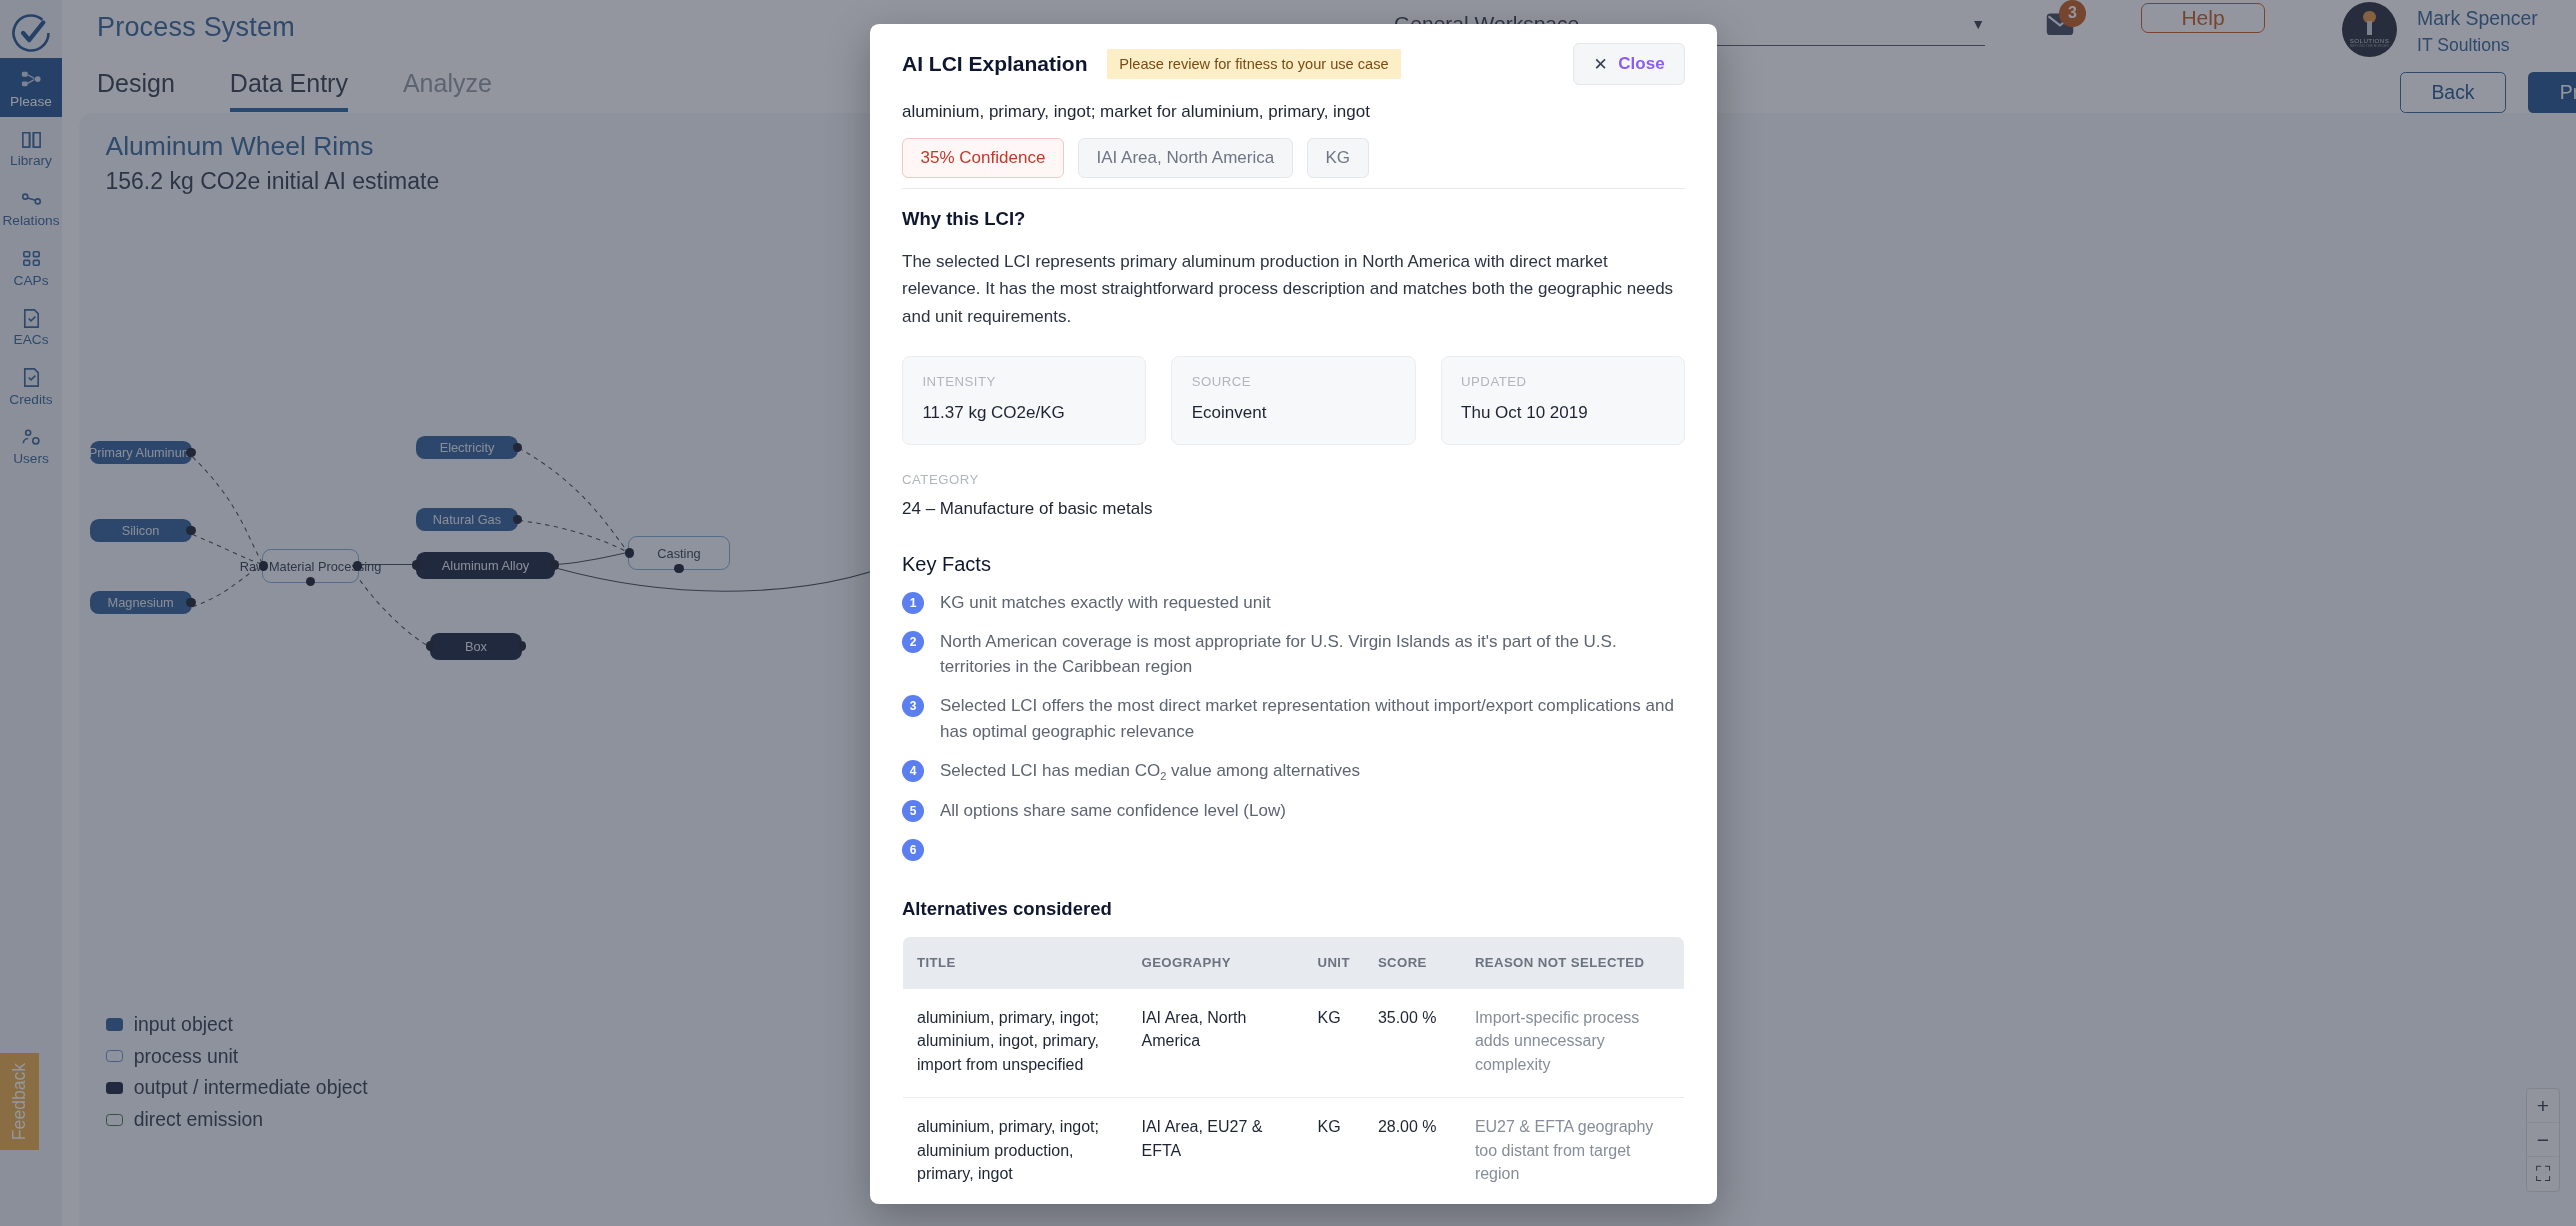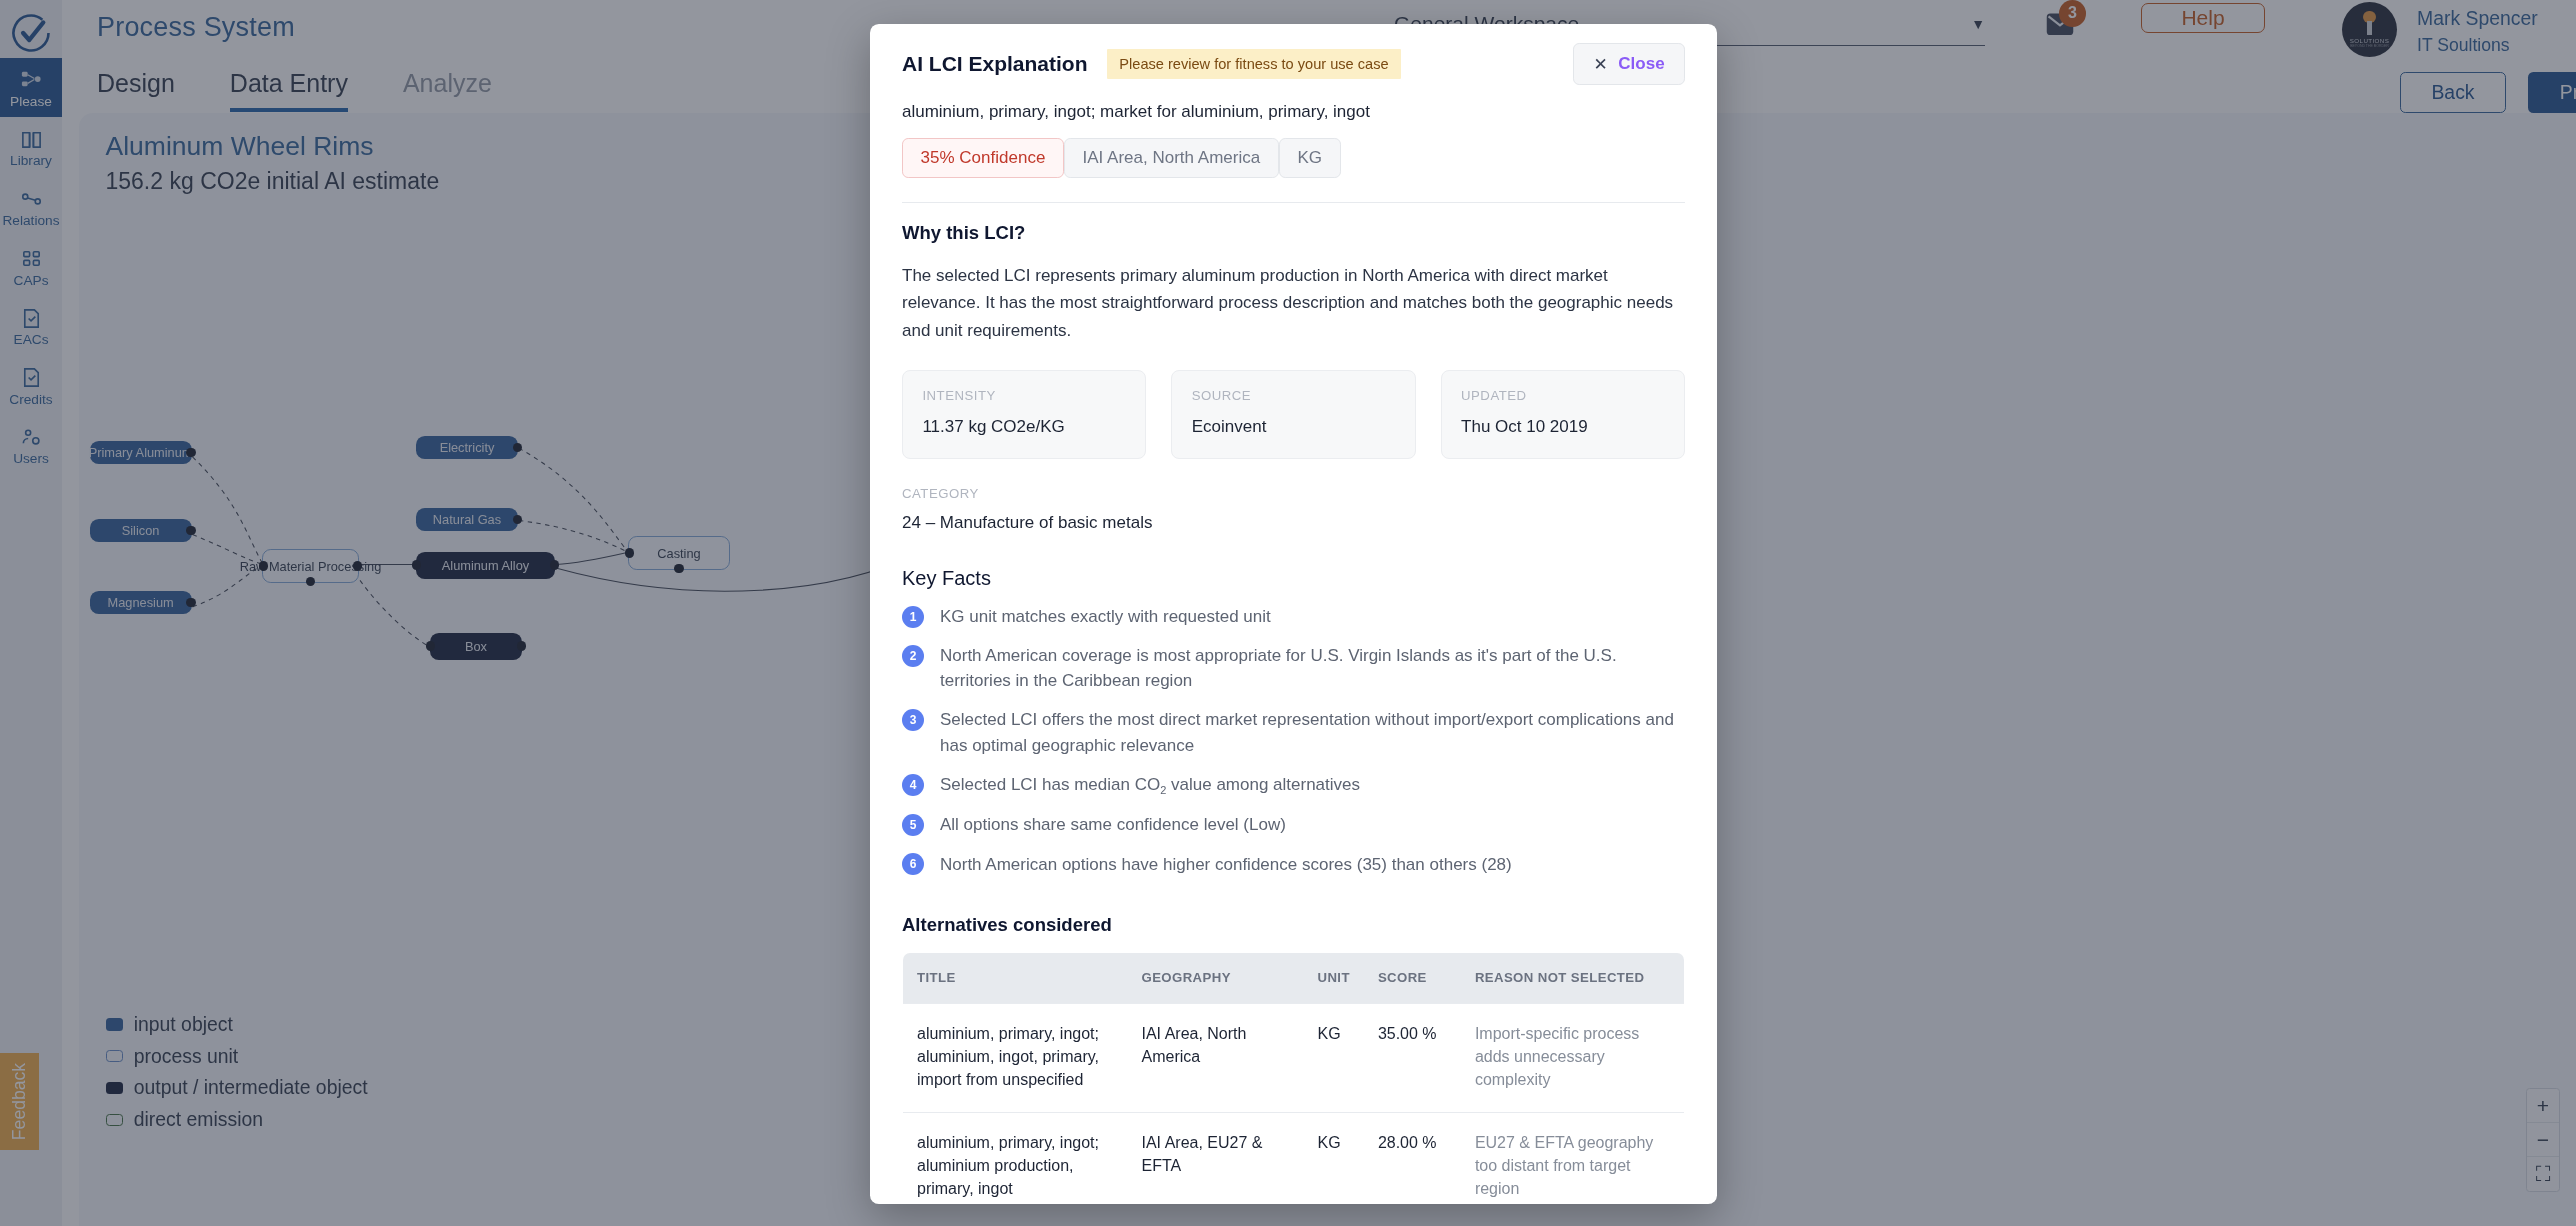--- a/index.html
+++ b/index.html
@@ -172,21 +172,21 @@
   }
   #close-btn {
     margin-left:auto; background:#f5f6f8; border:0.9px solid #e3e6ea; border-radius:6.2px;
     padding: 9.7px 19.4px; display:flex; align-items:center; gap:10.6px; cursor:pointer;
   }
   #close-btn .x { font-size:17px; color:#3a4255; line-height:1; }
   #close-btn .lbl { font-size:17px; font-weight:bold; color:#8b5cf6; }
 
   #lci-name { margin-top: 17.6px; font-size: 17px; color:#1d2434; }
 
-  #chips { margin-top: 16px; display:flex; padding-bottom: 24px;
+  #chips { margin-top: 16px; display:flex; gap: 14px; padding-bottom: 10px;
            border-bottom:0.9px solid #e7eaee; }
   .chip {
     font-size: 17px; padding: 8.8px 17.6px; border-radius: 6.2px;
     border:0.9px solid #e3e6ea; background:#f5f6f8; color:#6e7584;
   }
   .chip.conf { background:#fff6f6; border-color:#f2c6c6; color:#c0392b; }
 
   #modal-body {
     flex: 1 1 auto; overflow:hidden;
     padding: 19.4px 32px 0 32px;
@@ -516,21 +516,20 @@
       <div class="kf">
         <div class="kf-n">4</div>
         <div class="kf-t">Selected LCI has median CO<sub>2</sub> value among alternatives</div>
       </div>
       <div class="kf">
         <div class="kf-n">5</div>
         <div class="kf-t">All options share same confidence level (Low)</div>
       </div>
       <div class="kf">
         <div class="kf-n">6</div>
-        <div class="kf-t">North American options have higher confidence scores (35) than others (28)</div>
       </div>
     </div>
 
     <div id="alt-h">Alternatives considered</div>
 
     <table id="alt-table">
       <thead>
         <tr>
           <th class="c-title">TITLE</th>
           <th class="c-geo">GEOGRAPHY</th>

